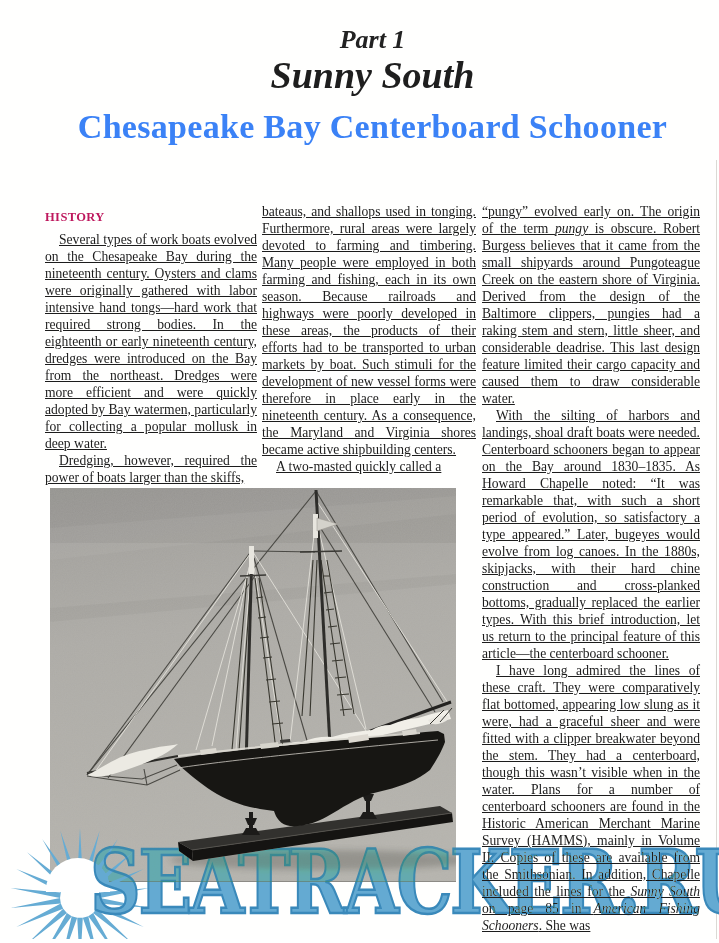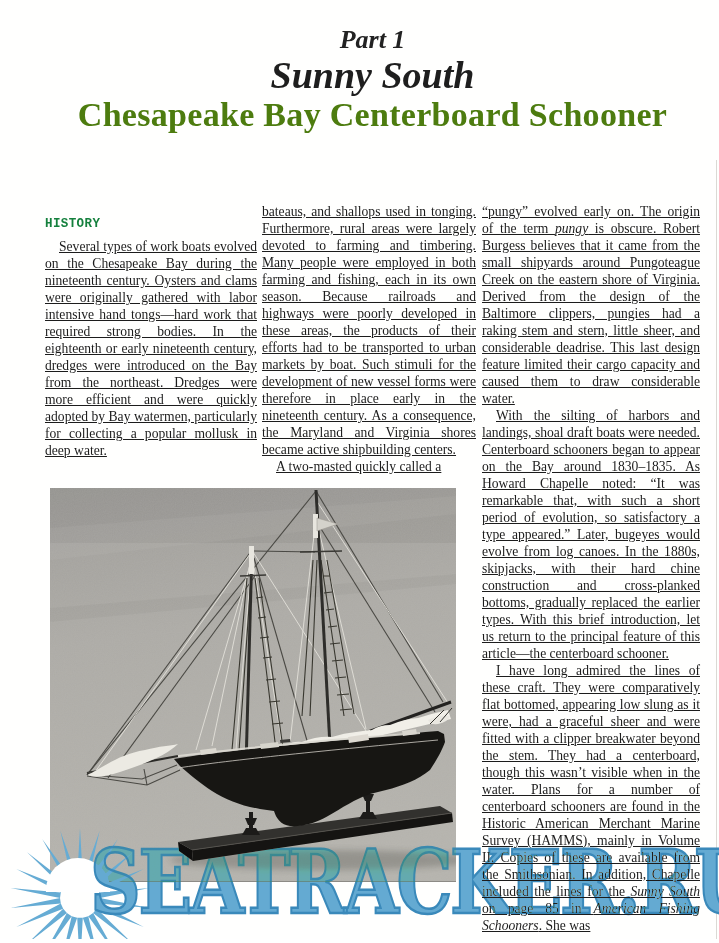--- a/index.html
+++ b/index.html
@@ -5,30 +5,30 @@
   html,body{margin:0;padding:0;background:#ffffff;}
   .page{
     position:relative; width:719px; height:939px; margin:0 auto;
     background:#fffffe; overflow:hidden;
     font-family:"Liberation Serif", serif; color:#1c1c1c;
   }
   
   .title-block{position:absolute; left:45px; right:19px; top:26px; text-align:center;}
   .title-part{font-style:italic; font-weight:700; font-size:26px; line-height:1.1; color:#222;}
   .title-ship{font-style:italic; font-weight:700; font-size:38px; line-height:1.05; margin-top:1px; color:#1e1e1e;}
-  .title-sub{font-weight:700; font-size:34px; line-height:1.05; margin-top:2px; letter-spacing:.3px; color:#4d7c0f;}
+  .title-sub{font-weight:700; font-size:34px; line-height:1.05; margin-top:14px; letter-spacing:.3px; color:#3b82f6;}
   .title-byline{font-style:italic; font-weight:700; font-size:23px; margin-top:13px; color:#222;}
   
   .col{position:absolute; top:203px; font-size:13.6px; line-height:17px; text-align:justify;}
   .col1{left:45px;  width:212px;}
   .col2{left:262px; width:214px;}
   .col3{left:482px; width:218px;}
   .section-heading{
-    font-family:Liberation Mono, monospace; font-weight:700;
-    font-size:12.5px; letter-spacing:.4px; margin:13px 0 5px 0; color:#15803d;
+    font-family:Liberation Serif, serif; font-weight:700;
+    font-size:12.5px; letter-spacing:.4px; margin:6px 0 5px 0; color:#be185d;
   }
   .col p{margin:0;text-decoration:underline;}
   .col p.indent{text-indent:14px;}
   
   .photo{
     position:absolute; left:50px; top:488px; width:406px; height:393px;
     z-index:1; border-bottom:1px solid #8d8b86; overflow:hidden;
   }
   .photo svg{display:block;}
   
@@ -66,20 +66,21 @@
   <div class="title-block">
     <div class="title-part">Part 1</div>
     <div class="title-ship">Sunny South</div>
     <div class="title-sub">Chesapeake Bay Centerboard Schooner</div>
   </div>
 
   <div class="col col1">
     <h4 class="section-heading">HISTORY</h4>
     <div>
         <p class="indent"><span>Several types of work boats evolved on the Chesapeake Bay during the nineteenth century. Oysters and clams were originally gathered with labor intensive hand tongs—hard work that required strong bodies. In the eighteenth or early nineteenth century, dredges were introduced on the Bay from the northeast. Dredges were more efficient and were quickly adopted by Bay watermen, particularly for collecting a popular mollusk in deep water.</span></p>
+        <p class="indent"><span>Dredging, however, required the power of boats larger than the skiffs,</span></p>
       </div>
   </div>
 
   <div class="col col2">
     <div>
         <p><span>bateaus, and shallops used in tonging. Furthermore, rural areas were largely devoted to farming and timbering. Many people were employed in both farming and fishing, each in its own season. Because railroads and highways were poorly developed in these areas, the products of their efforts had to be transported to urban markets by boat. Such stimuli for the development of new vessel forms were therefore in place early in the nineteenth century. As a consequence, the Maryland and Virginia shores became active shipbuilding centers.</span></p>
         <p class="indent"><span>A two-masted quickly called a</span></p>
       </div>
   </div>
 

